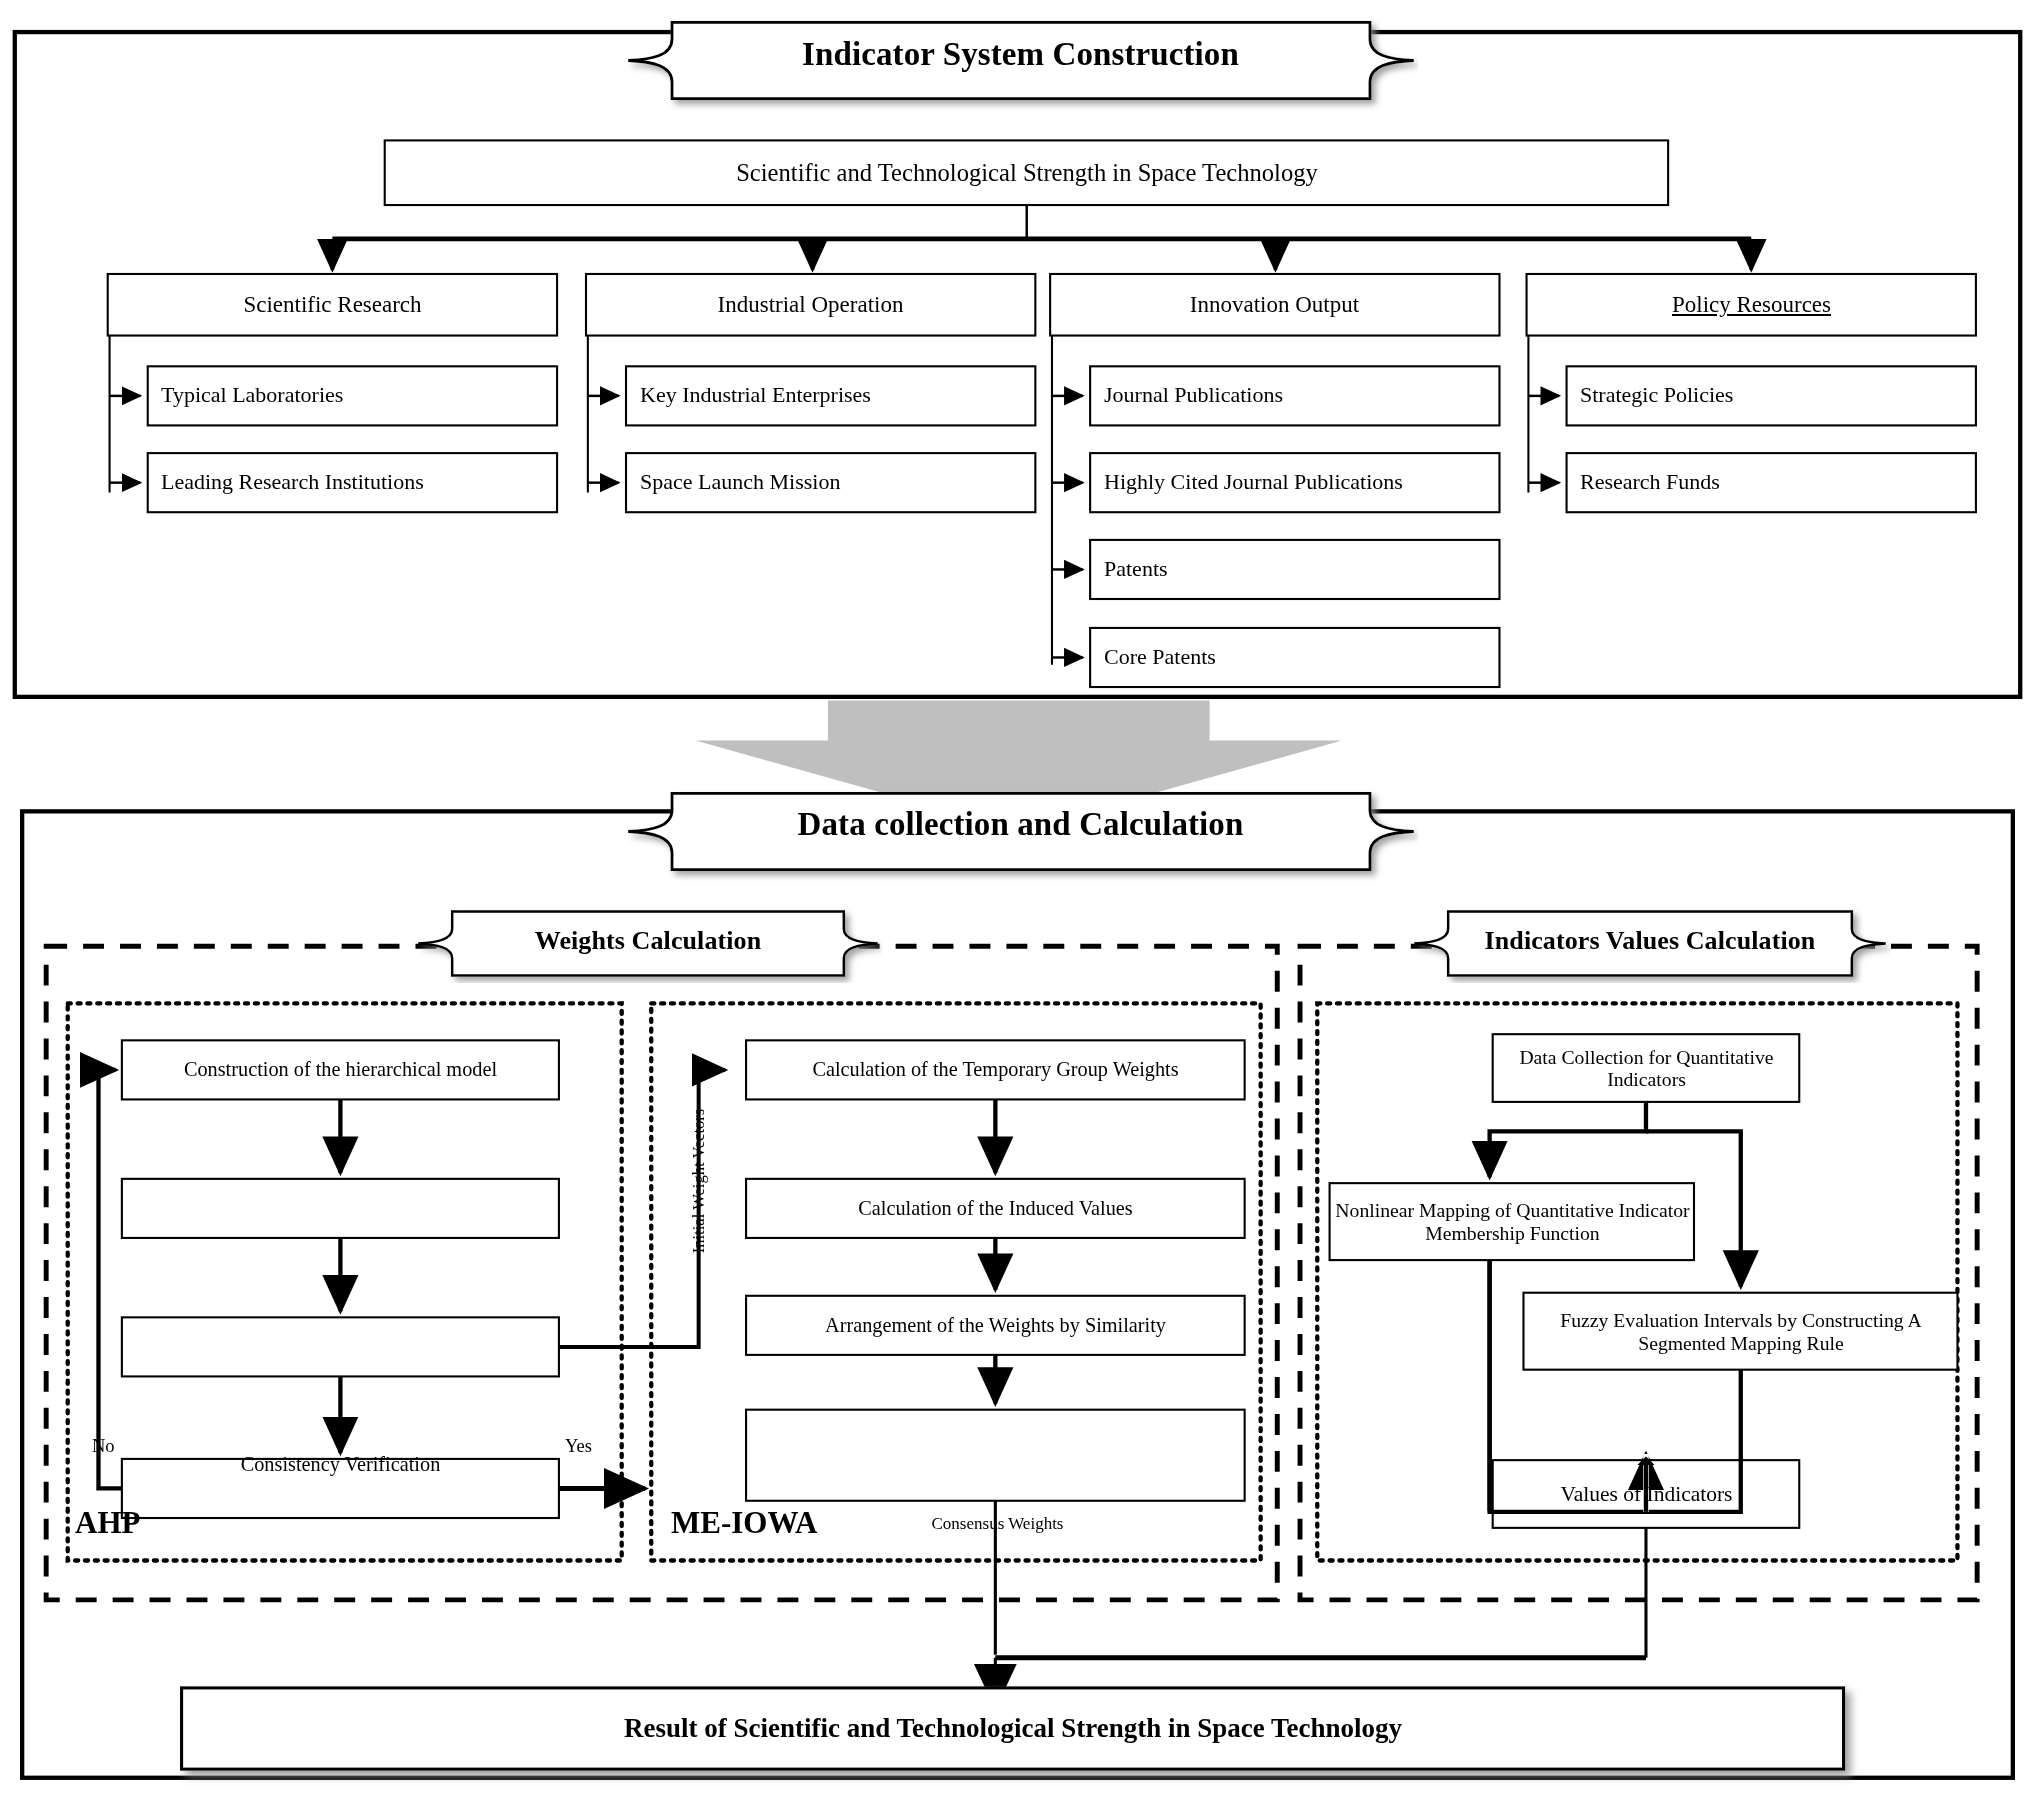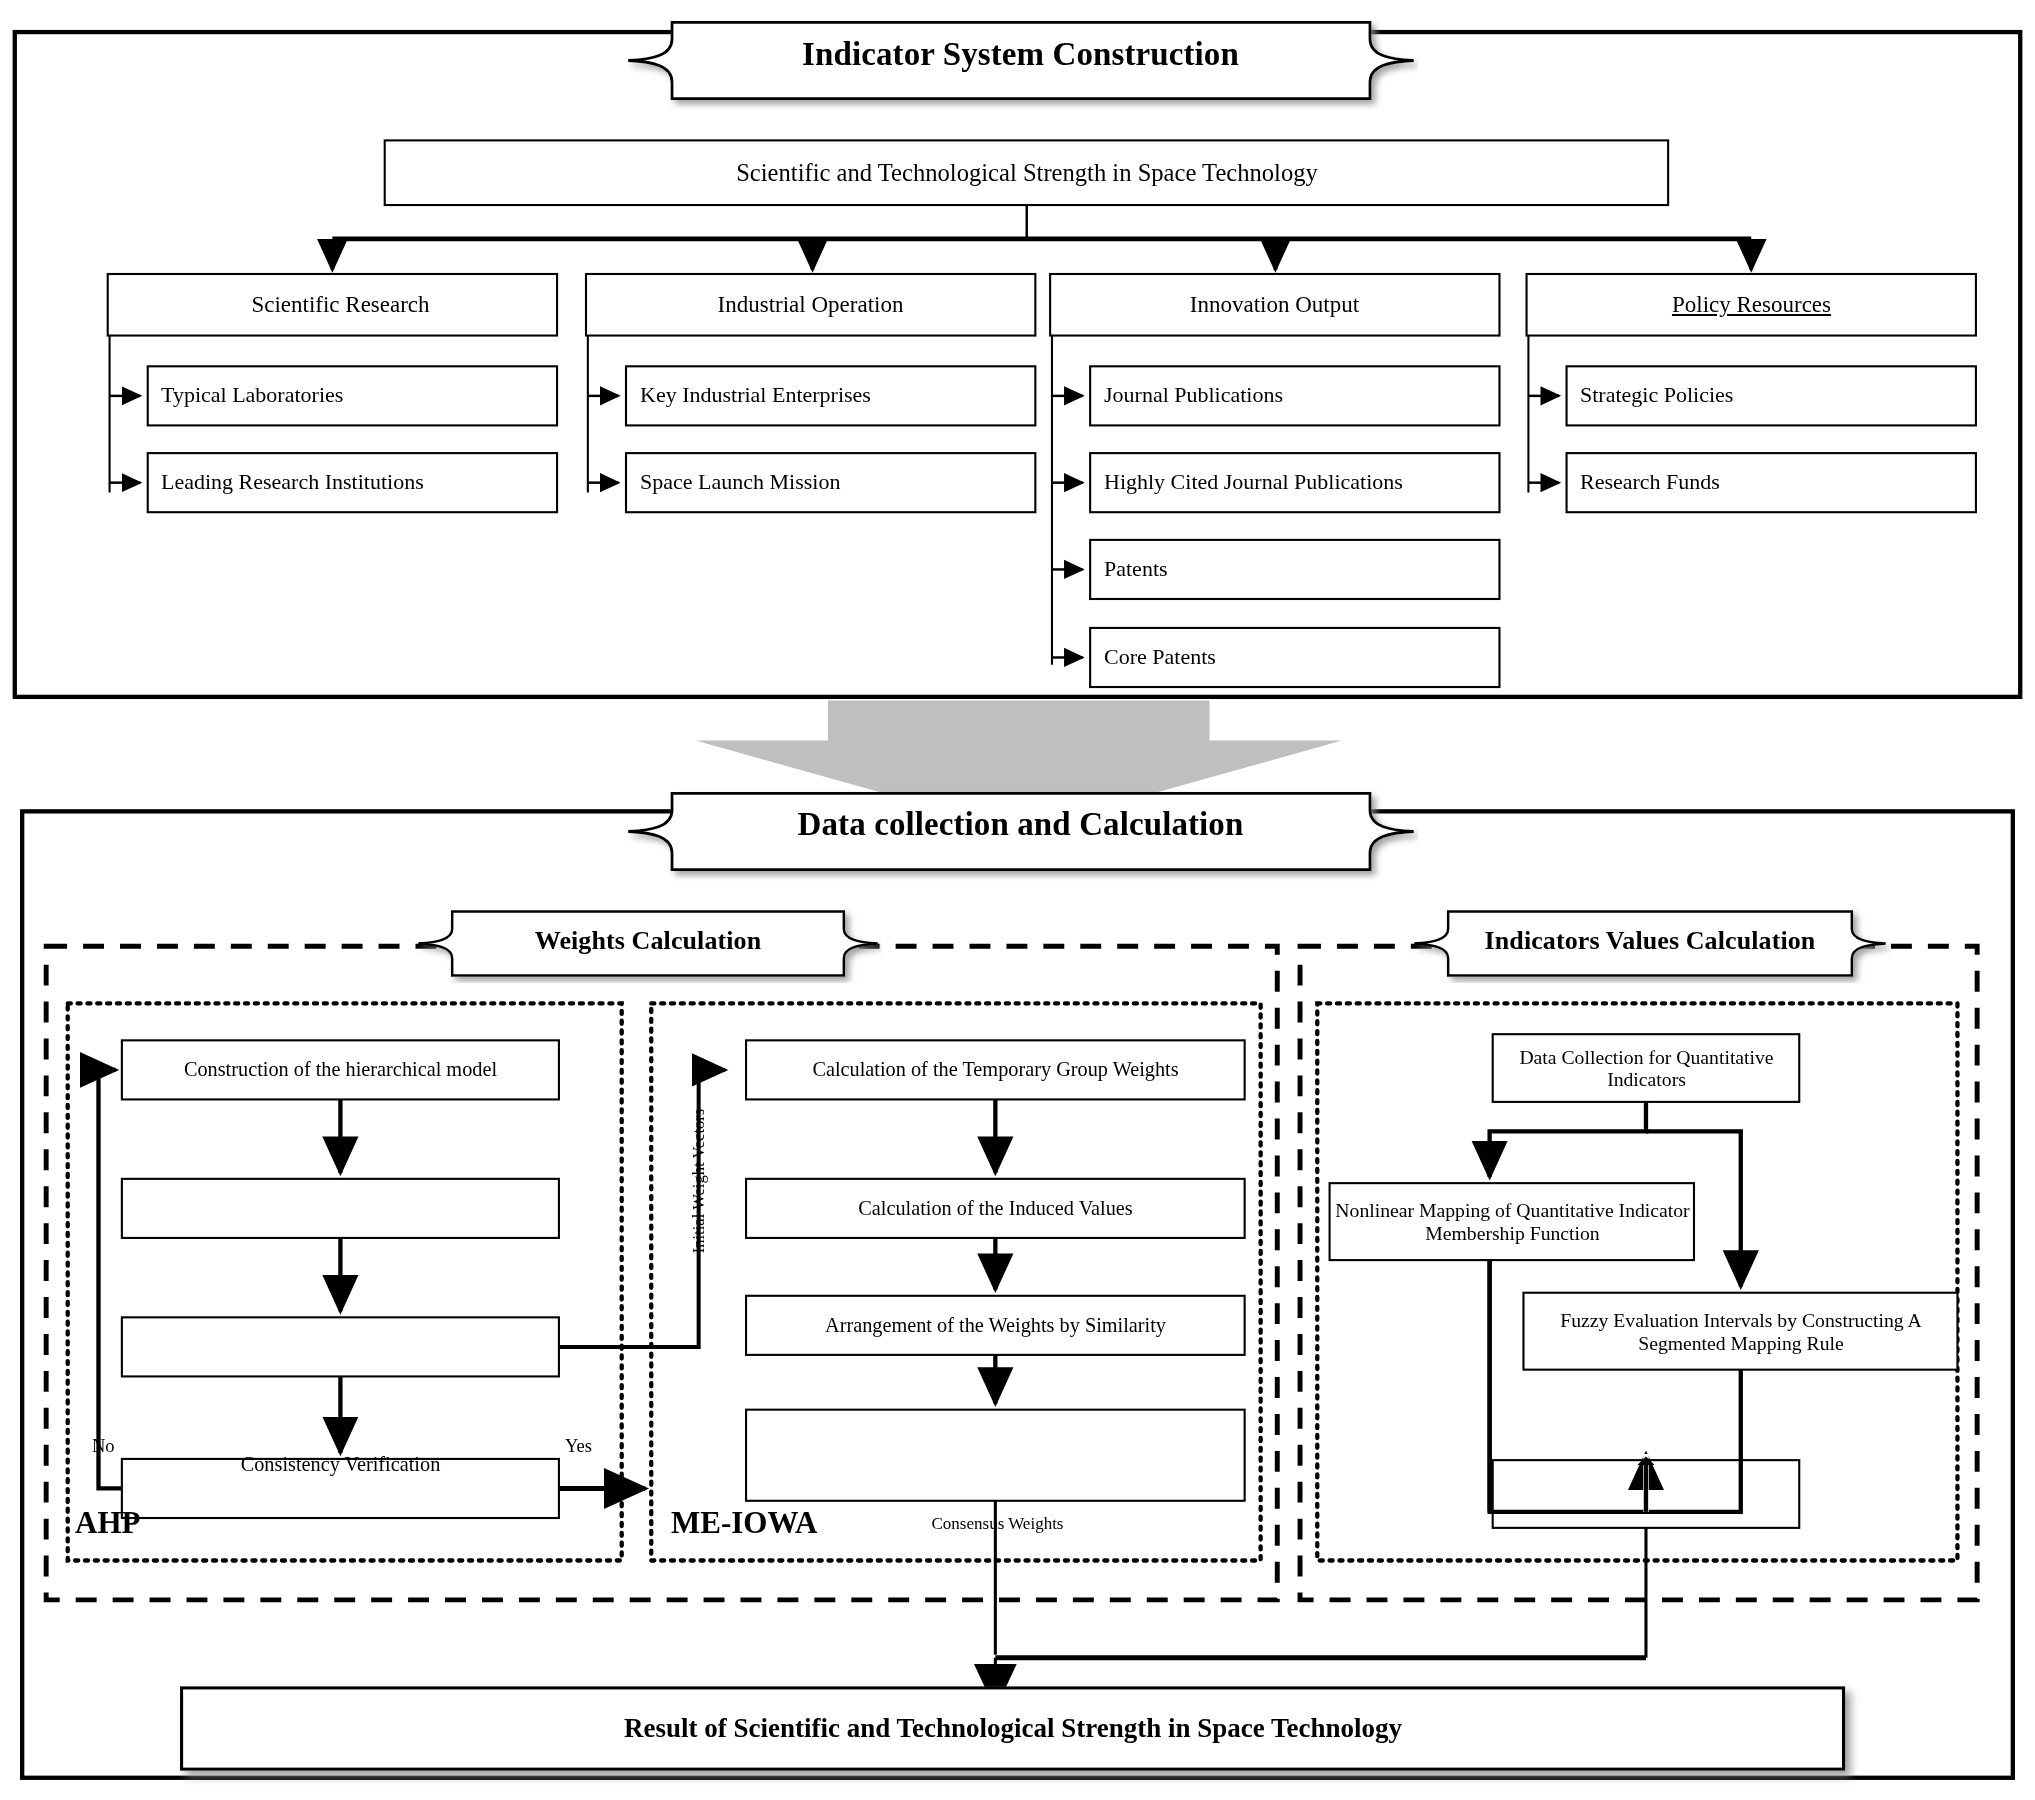--- a/index.html
+++ b/index.html
@@ -181,21 +181,21 @@
   <svg width="480" height="79" viewBox="0 0 780 128">
     <g filter="url(#sshadow)">
       <path d="M62,12 L718,12 L718,40 C718,58 744,62 773,64 C744,66 718,70 718,88 L718,116 L62,116 L62,88 C62,70 36,66 7,64 C36,62 62,58 62,40 Z" fill="#fff" stroke="#000" stroke-width="4"></path>
     </g>
   </svg>
 </div>
 <div class="lbl ctr banner-txt" style="left:1448px;top:906px;width:404px;height:69px;font-size:26px;">Indicators Values Calculation</div>
 
 <div class="lbl ctr" style="left:385px;top:140px;width:1284px;height:65px;font-size:24.6px;">Scientific and Technological Strength in Space Technology</div>
 
-<div class="lbl ctr" style="left:108px;top:274px;width:449px;height:62px;font-size:23px;padding-left:8px;">Scientific Research</div>
+<div class="lbl ctr" style="left:108px;top:274px;width:449px;height:62px;font-size:23px;">Scientific Research</div>
 <div class="lbl ctr" style="left:586px;top:274px;width:449px;height:62px;font-size:23px;">Industrial Operation</div>
 <div class="lbl ctr" style="left:1050px;top:274px;width:449px;height:62px;font-size:23px;">Innovation Output</div>
 <div class="lbl ctr" style="left:1527px;top:274px;width:449px;height:62px;font-size:23px;text-decoration:underline;">Policy Resources</div>
 
 <div class="lbl lft" style="left:161px;top:366px;width:394px;height:59px;font-size:22px;">Typical Laboratories</div>
 <div class="lbl lft" style="left:161px;top:453px;width:394px;height:59px;font-size:22px;">Leading Research Institutions</div>
 
 <div class="lbl lft" style="left:640px;top:366px;width:394px;height:59px;font-size:22px;">Key Industrial Enterprises</div>
 <div class="lbl lft" style="left:640px;top:453px;width:394px;height:59px;font-size:22px;">Space Launch Mission</div>
 
@@ -221,17 +221,18 @@
 <div class="lbl ctr" style="left:671px;top:1502px;width:185px;height:43px;font-size:31px;font-weight:bold;justify-content:flex-start;">ME-IOWA</div>
 
 <div class="lbl ctr vert" style="left:600px;top:1170px;width:197px;height:22px;font-size:16.6px;
             transform:rotate(-90deg);">Initial Weight Vectors</div>
 
 <div class="lbl ctr" style="left:899px;top:1511px;width:197px;height:24.6px;font-size:17px;">Consensus Weights</div>
 
 <div class="lbl ctr" style="left:1498px;top:1034px;width:297px;height:68px;font-size:19.7px;">Data Collection for Quantitative Indicators</div>
 <div class="lbl ctr" style="left:1335px;top:1183px;width:355px;height:77px;font-size:19.7px;">Nonlinear Mapping of Quantitative Indicator Membership Function</div>
 <div class="lbl ctr" style="left:1529px;top:1293px;width:424px;height:77px;font-size:19.7px;">Fuzzy Evaluation Intervals by Constructing A Segmented Mapping Rule</div>
+<div class="lbl ctr" style="left:1498px;top:1460px;width:297px;height:68px;font-size:21.5px;">Values of Indicators</div>
 
 <div class="lbl ctr" style="left:185px;top:1688px;width:1656px;height:81px;font-size:27px;font-weight:bold;">Result of Scientific and Technological Strength in Space Technology</div>
 
 </div>
 
 
 </body></html>

